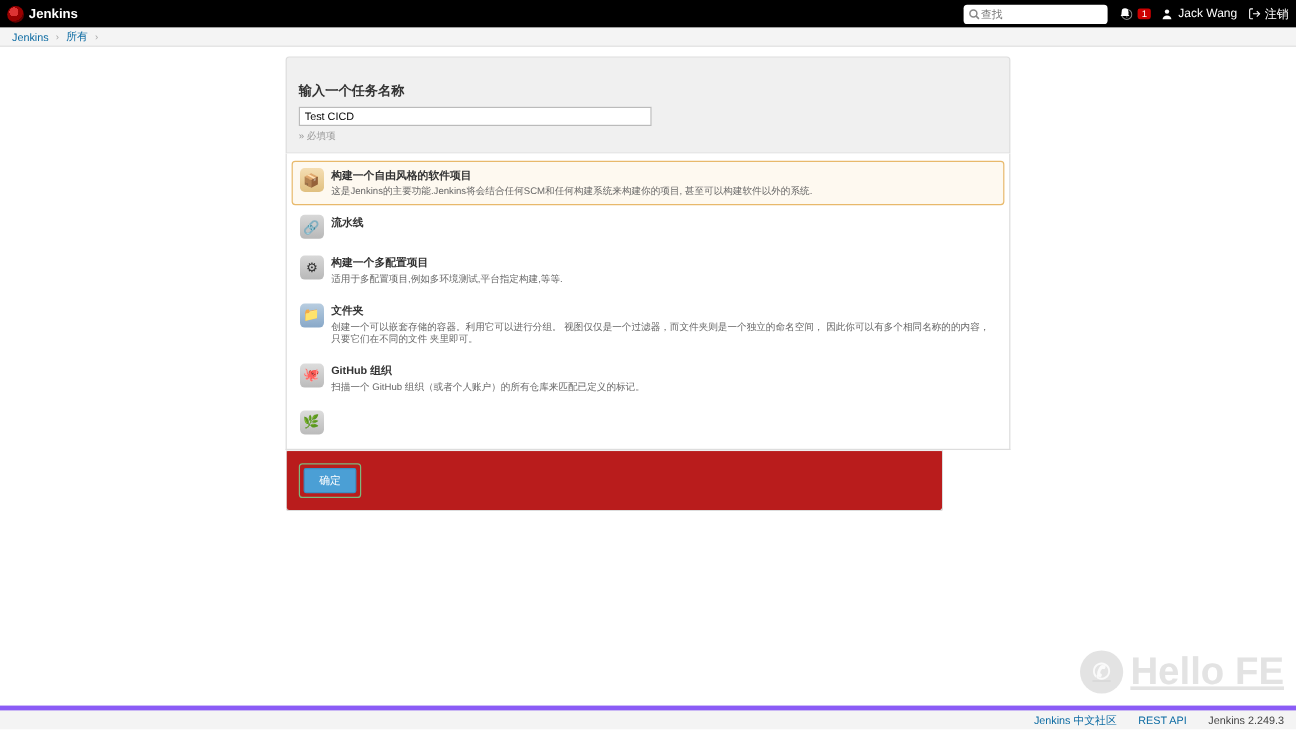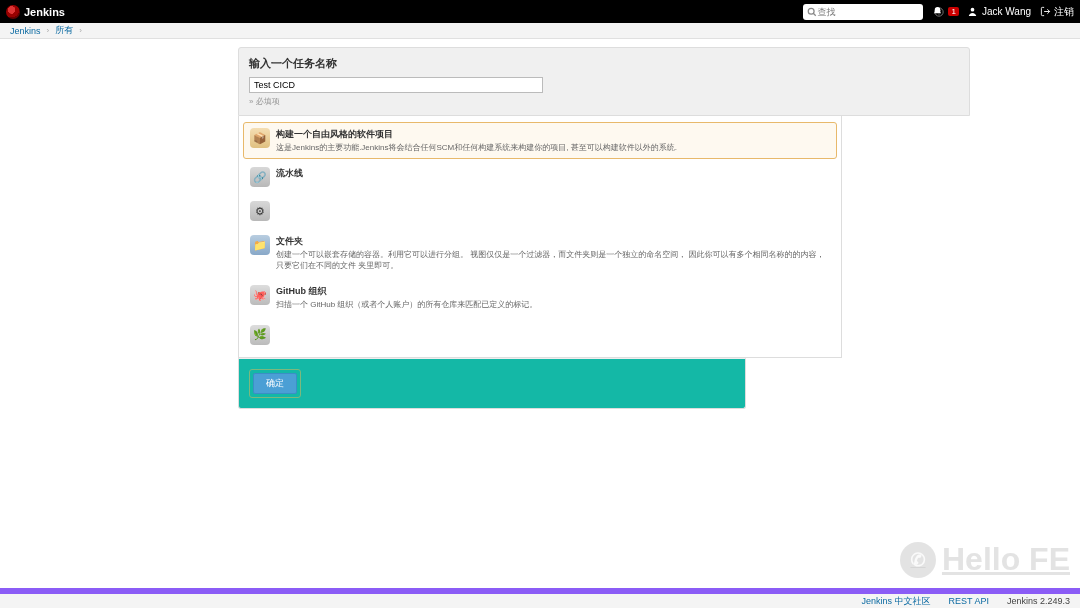--- a/index.html
+++ b/index.html
@@ -61,22 +61,22 @@
   .crumb { color: #0b6aa2; cursor: pointer; }
   .crumb-sep { color: #aaa; margin: 0 6px; font-size: 8px; }
   
   .main {
     padding: 8px 0 0 238px;
   }
   .panel-header {
     background: #f0f0f0;
     border: 1px solid #ddd;
     border-radius: 3px 3px 0 0;
-    padding: 8px 10px 8px 10px;
-    width: 732px;
+    padding: 20px 10px 8px 10px;
+    width: 604px;
   }
   .panel-title { font-size: 11px; font-weight: bold; margin-bottom: 6px; }
   .name-input {
     width: 294px; height: 16px;
     border: 1px solid #bbb;
     padding: 1px 4px;
     font-size: 9px;
     background: #fff;
   }
   .required { font-size: 8px; color: #999; margin-top: 3px; }
@@ -109,25 +109,25 @@
   .ic-freestyle { background: linear-gradient(#f5deb3,#e0c080); }
   .ic-pipeline { background: linear-gradient(#d8d8d8,#b8b8b8); }
   .ic-multi { background: linear-gradient(#d8d8d8,#b8b8b8); }
   .ic-folder { background: linear-gradient(#b8cde0,#88a8c8); }
   .ic-github { background: linear-gradient(#ddd,#bbb); }
   .ic-multibranch { background: linear-gradient(#ddd,#bbb); }
   .type-text { flex: 1; }
   .type-title { font-size: 9px; font-weight: bold; color: #333; }
   .type-desc { font-size: 8px; color: #666; margin-top: 2px; line-height: 1.3; }
   .footer-panel {
-    width: 508px;
+    width: 548px;
     border: 1px solid #ddd;
     border-top: 1px solid #eee;
     padding: 10px;
-    background: #14b8a6;
+    background: #b91c1c;
     border-radius: 0 0 3px 3px;
   }
   .ok-btn-wrap {
     display: inline-block;
     border: 1px solid #7db87d;
     padding: 3px;
     border-radius: 3px;
   }
   .ok-btn {
     background: #4b9fd5;
@@ -155,21 +155,21 @@
     display: flex; align-items: center; justify-content: center;
     font-size: 18px;
     color: rgba(255,255,255,0.8);
   }
   
   .page-footer {
     position: absolute;
     bottom: 0; left: 0; right: 0;
     height: 20px;
     background: #f4f4f4;
-    border-top: 6px solid #8b5cf6;
+    border-top: 4px solid #8b5cf6;
     display: flex;
     align-items: center;
     justify-content: flex-end;
     padding: 0 10px;
     font-size: 9px;
     gap: 18px;
     color: #444;
   }
   .page-footer a { color: #0b6aa2; cursor: pointer; }
 </style>
@@ -251,20 +251,24 @@
       </div>
     </div>
     <div class="type-item">
       <div class="type-icon ic-pipeline">🔗</div>
       <div class="type-text">
         <div class="type-title">流水线</div>
       </div>
     </div>
     <div class="type-item">
       <div class="type-icon ic-multi">⚙</div>
+      <div class="type-text">
+        <div class="type-title">构建一个多配置项目</div>
+        <div class="type-desc">适用于多配置项目,例如多环境测试,平台指定构建,等等.</div>
+      </div>
     </div>
     <div class="type-item">
       <div class="type-icon ic-folder">📁</div>
       <div class="type-text">
         <div class="type-title">文件夹</div>
         <div class="type-desc">创建一个可以嵌套存储的容器。利用它可以进行分组。 视图仅仅是一个过滤器，而文件夹则是一个独立的命名空间， 因此你可以有多个相同名称的的内容，只要它们在不同的文件 夹里即可。</div>
       </div>
     </div>
     <div class="type-item">
       <div class="type-icon ic-github">🐙</div>

